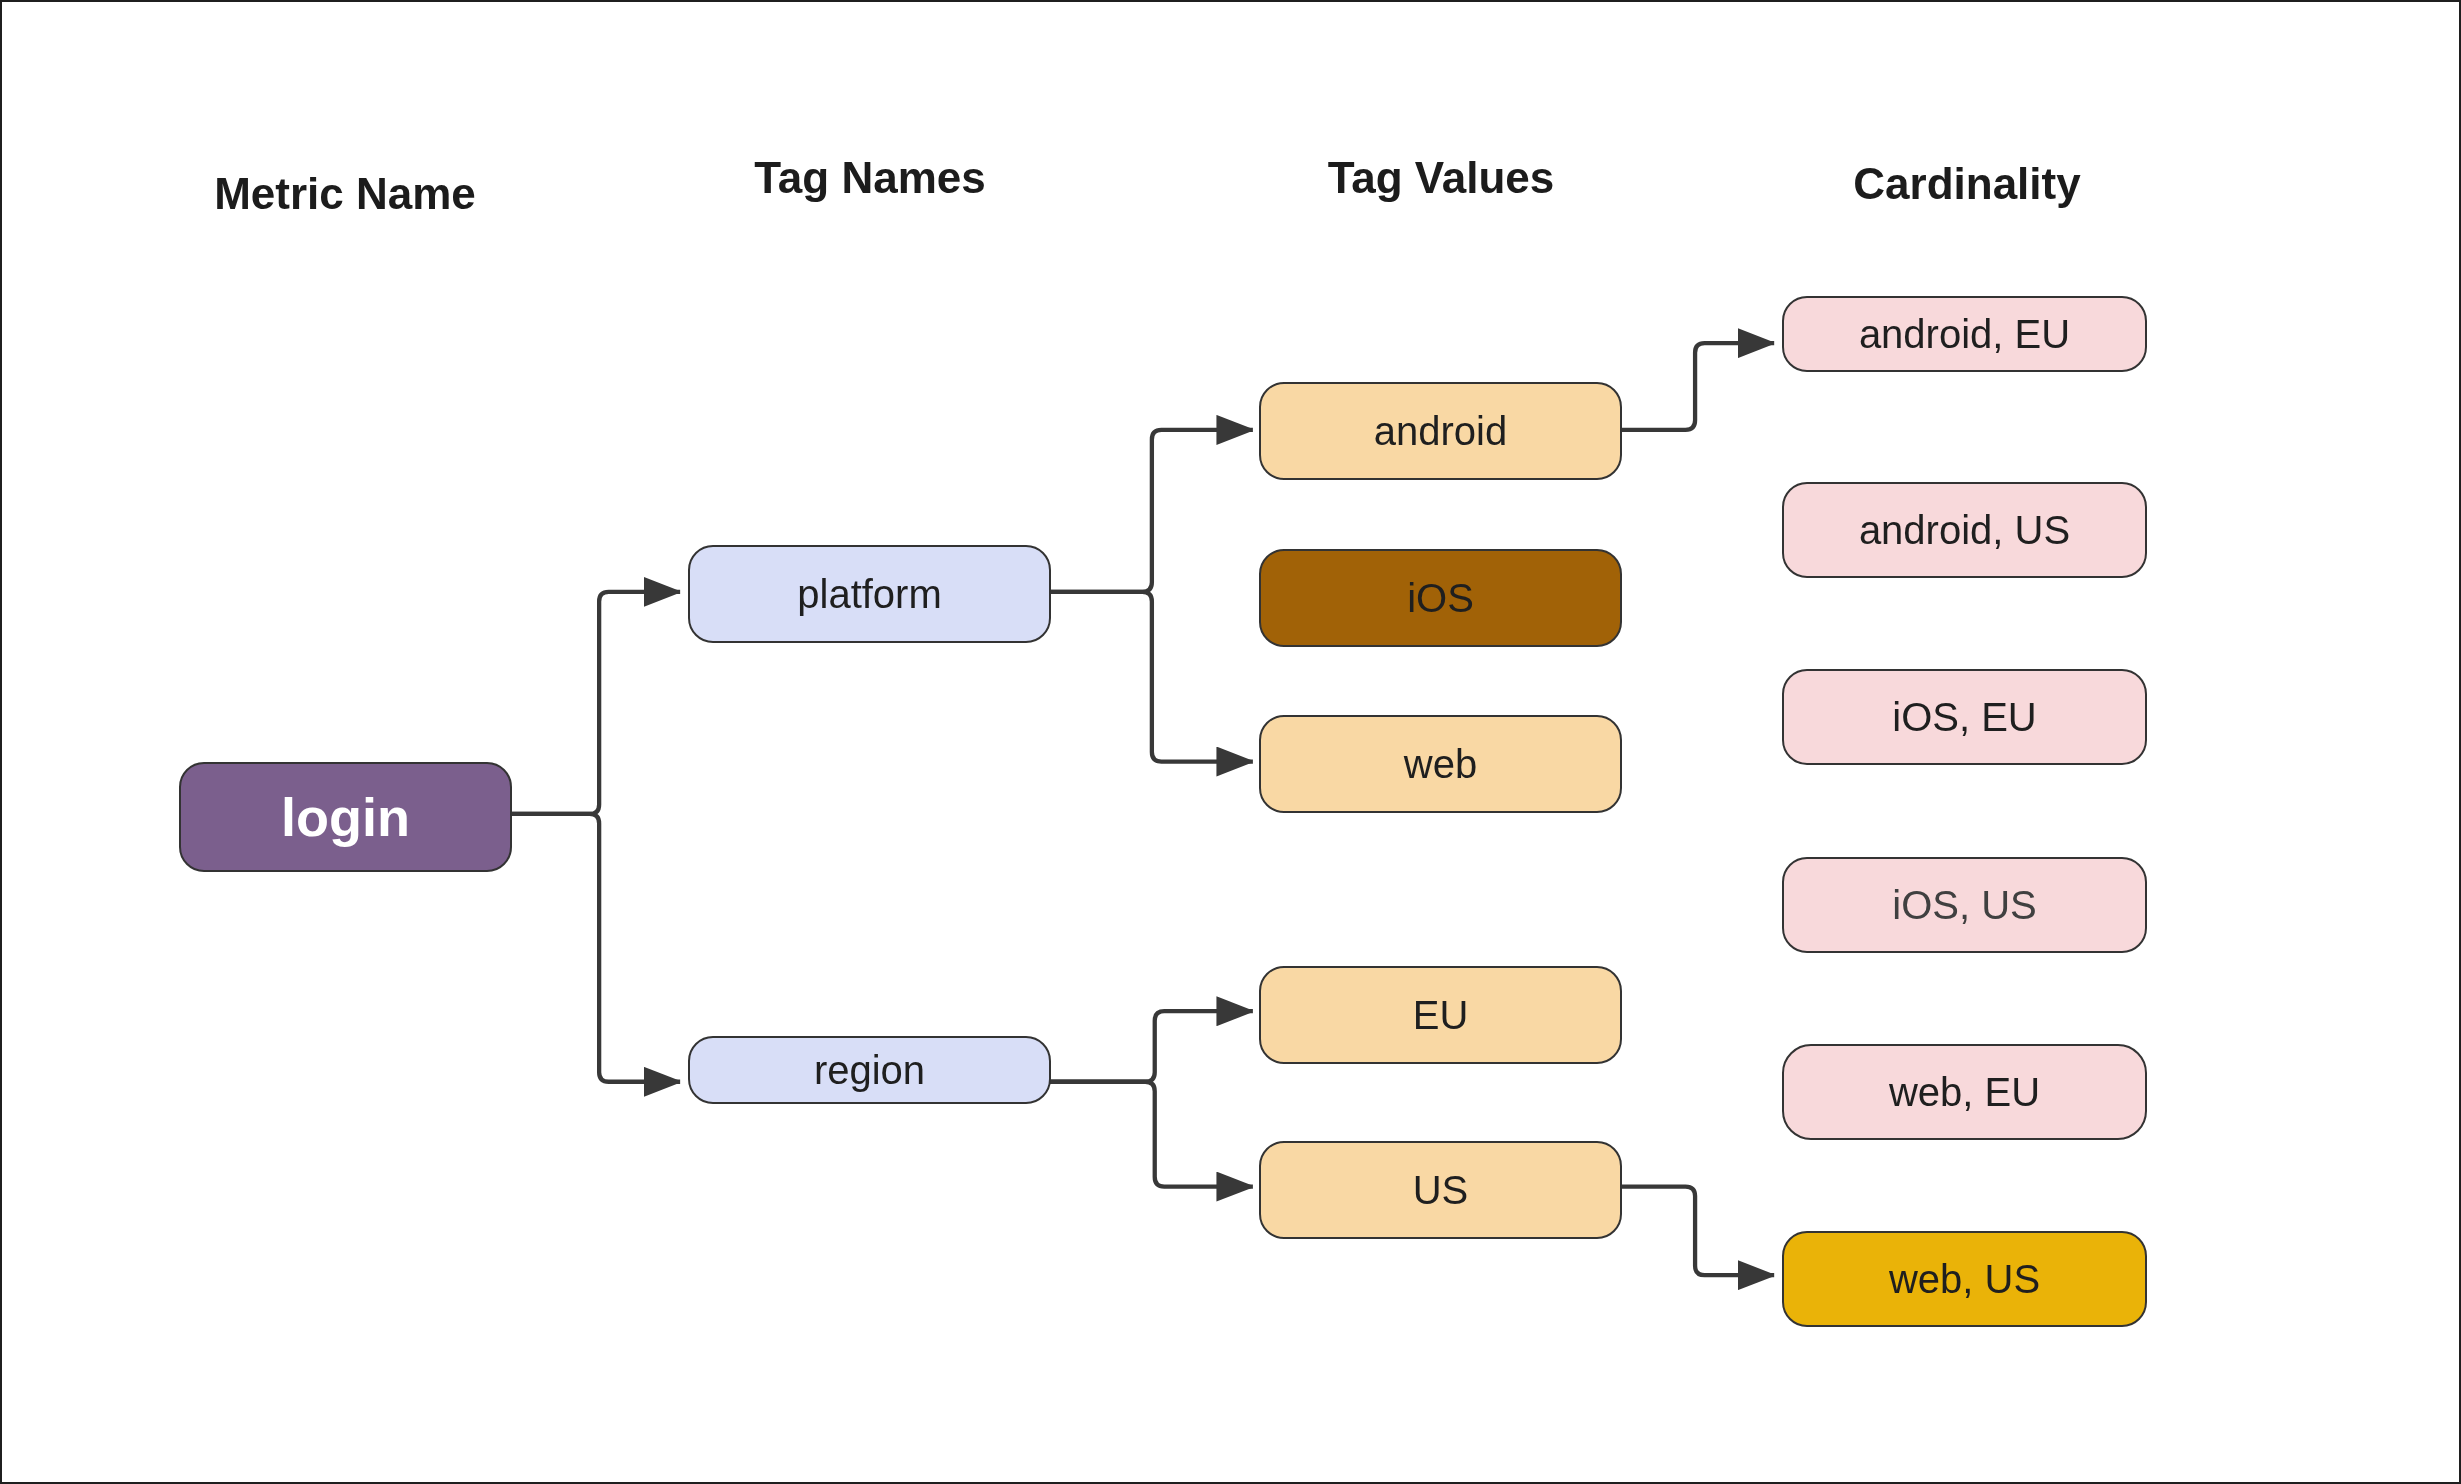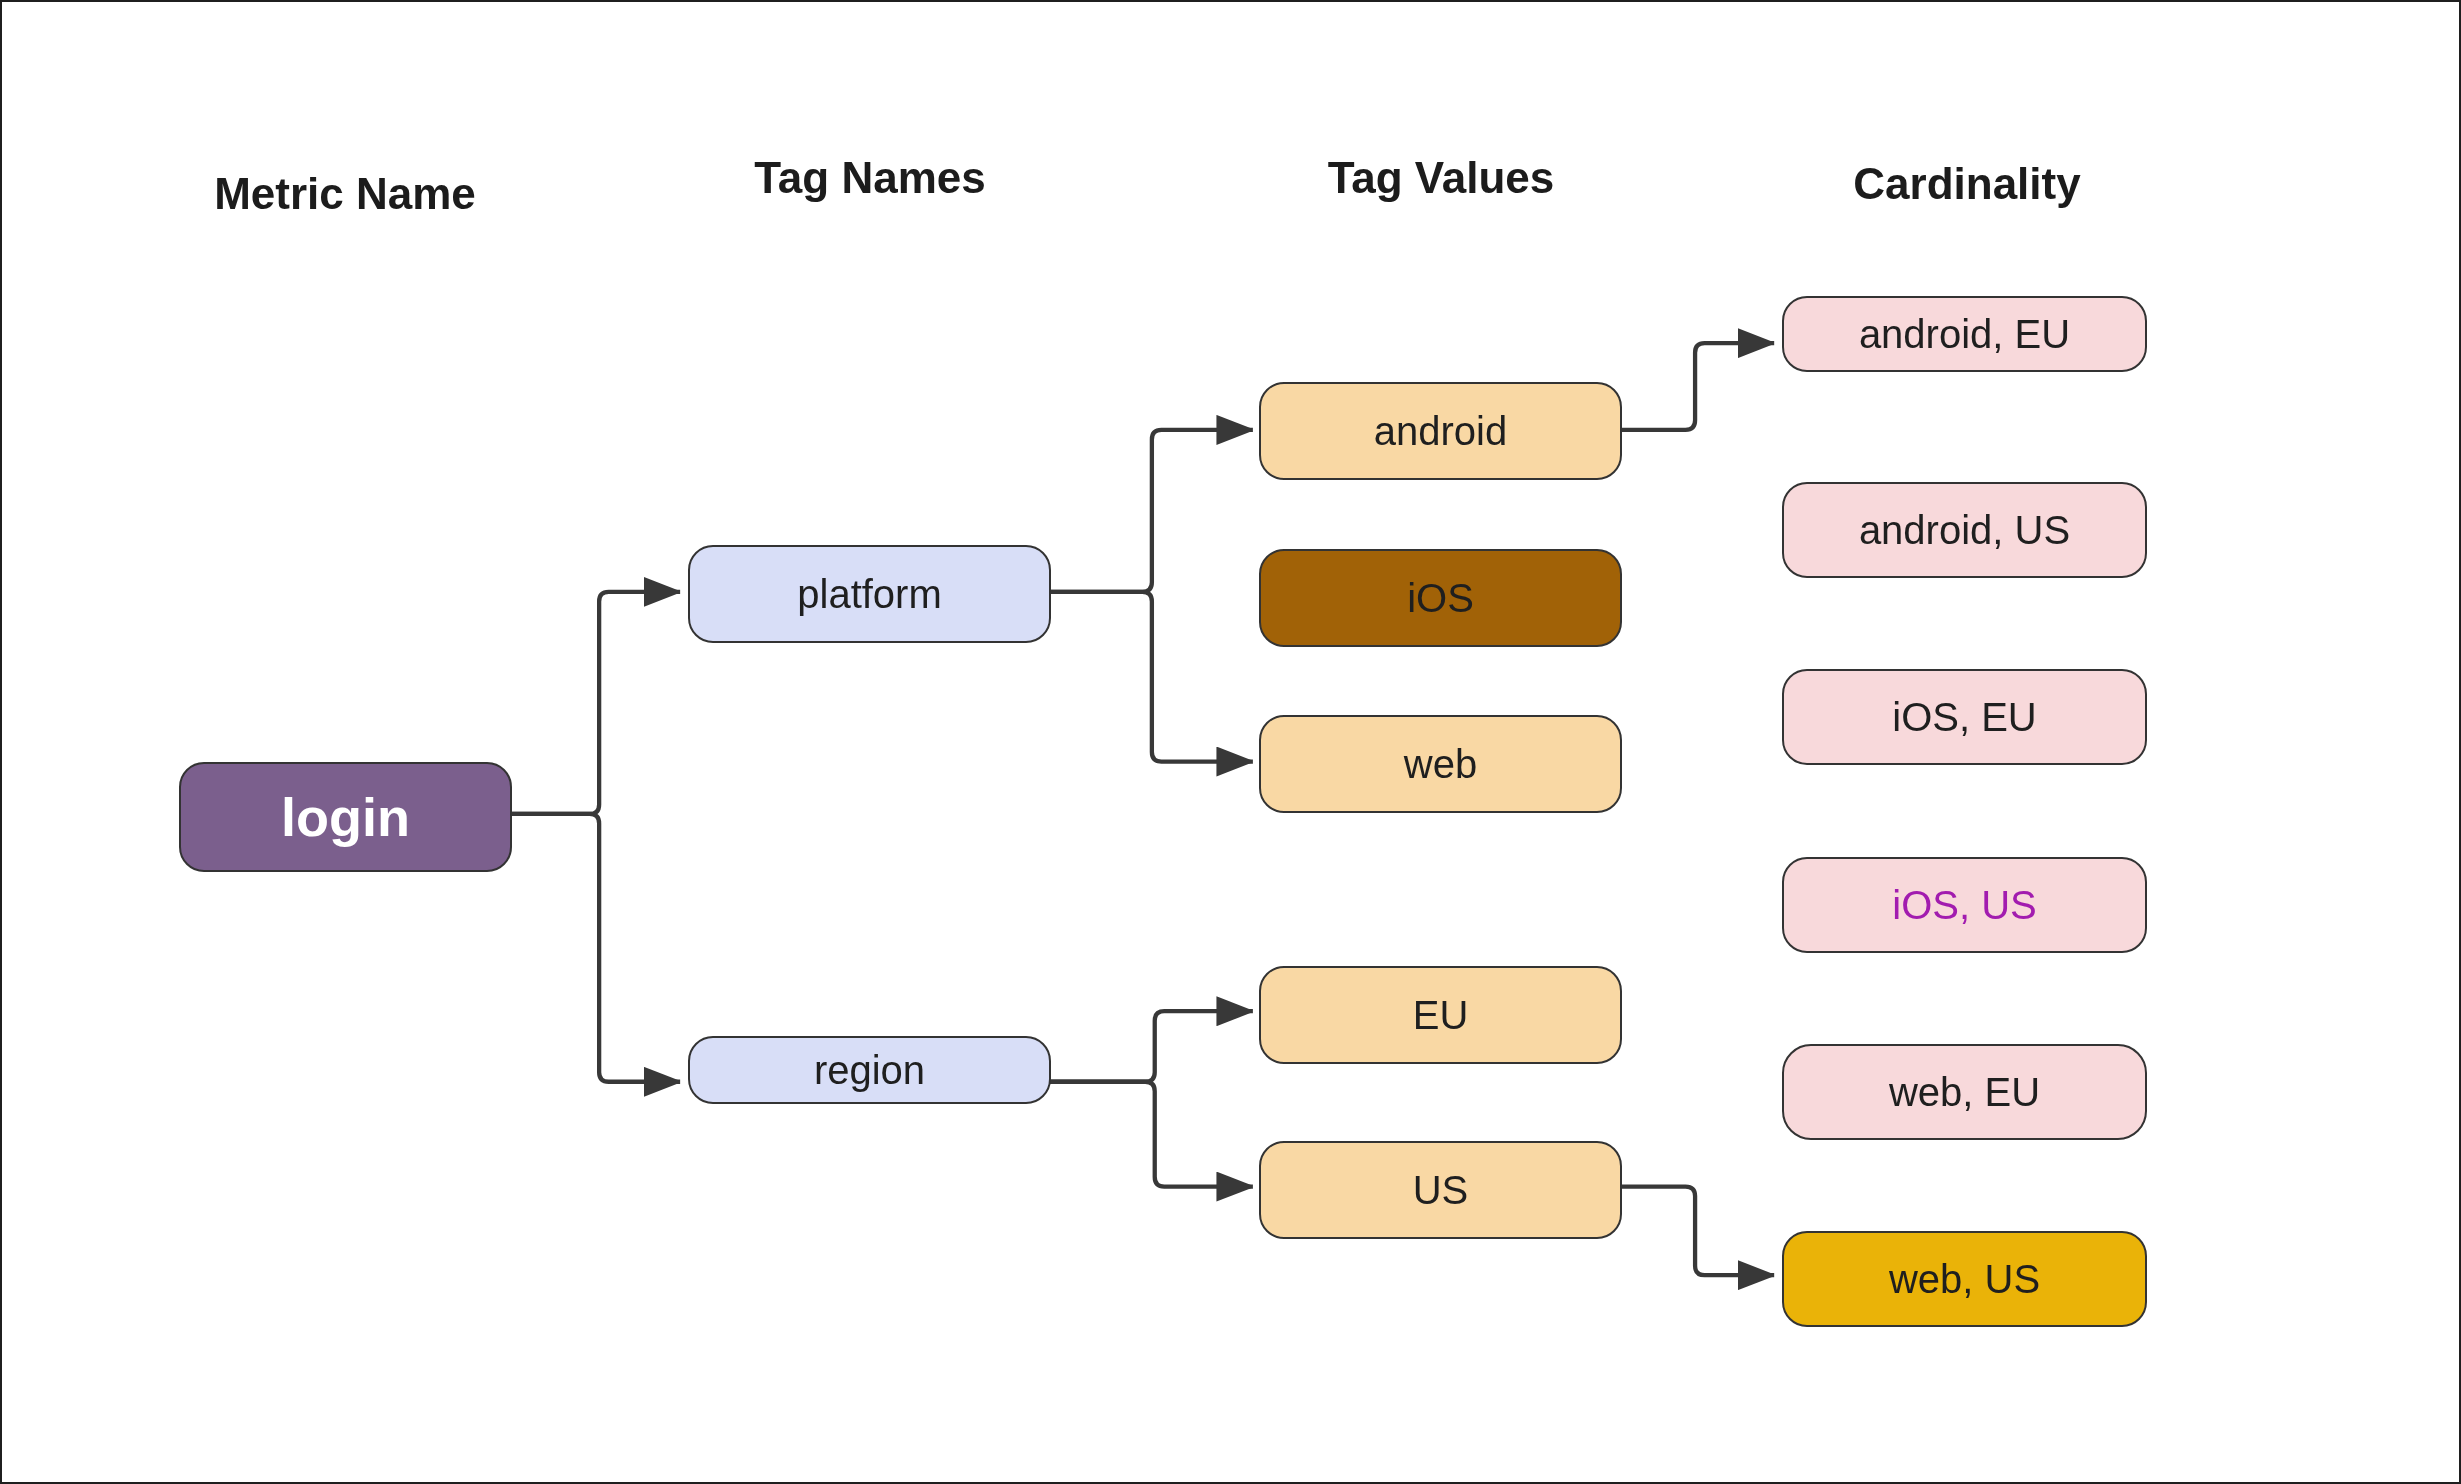--- a/index.html
+++ b/index.html
@@ -67,18 +67,18 @@
 
   <div class="node" style="left: 1257px; top: 380px; width: 363px; height: 98px; background: rgb(249, 216, 164); color: rgb(31, 31, 31);">android</div>
   <div class="node" style="left: 1257px; top: 547px; width: 363px; height: 98px; background: #a16207; color: rgb(31, 31, 31); text-align: center;">iOS</div>
   <div class="node" style="left: 1257px; top: 713px; width: 363px; height: 98px; background: rgb(249, 216, 164); color: rgb(31, 31, 31);">web</div>
   <div class="node" style="left: 1257px; top: 964px; width: 363px; height: 98px; background: rgb(249, 216, 164); color: rgb(31, 31, 31);">EU</div>
   <div class="node" style="left: 1257px; top: 1139px; width: 363px; height: 98px; background: rgb(249, 216, 164); color: rgb(31, 31, 31);">US</div>
 
   <div class="node" style="left: 1780px; top: 294px; width: 365px; height: 76px; background: rgb(248, 217, 219); color: rgb(31, 31, 31);">android, EU</div>
   <div class="node" style="left: 1780px; top: 480px; width: 365px; height: 96px; background: rgb(248, 217, 219); color: rgb(31, 31, 31);">android, US</div>
   <div class="node" style="left: 1780px; top: 667px; width: 365px; height: 96px; background: rgb(248, 217, 219); color: rgb(31, 31, 31);">iOS, EU</div>
-  <div class="node" style="left: 1780px; top: 855px; width: 365px; height: 96px; background: rgb(248, 217, 219); color: #a21caf;">iOS, US</div>
+  <div class="node" style="left: 1780px; top: 855px; width: 365px; height: 96px; background: rgb(248, 217, 219); color: #404040;">iOS, US</div>
   <div class="node" style="left: 1780px; top: 1042px; width: 365px; height: 96px; background: rgb(248, 217, 219); color: rgb(31, 31, 31); border-radius: 29px;">web, EU</div>
   <div class="node" style="left: 1780px; top: 1229px; width: 365px; height: 96px; background: #eab308; color: rgb(31, 31, 31);">web, US</div>
 
 </div>
 
 
 </body></html>

